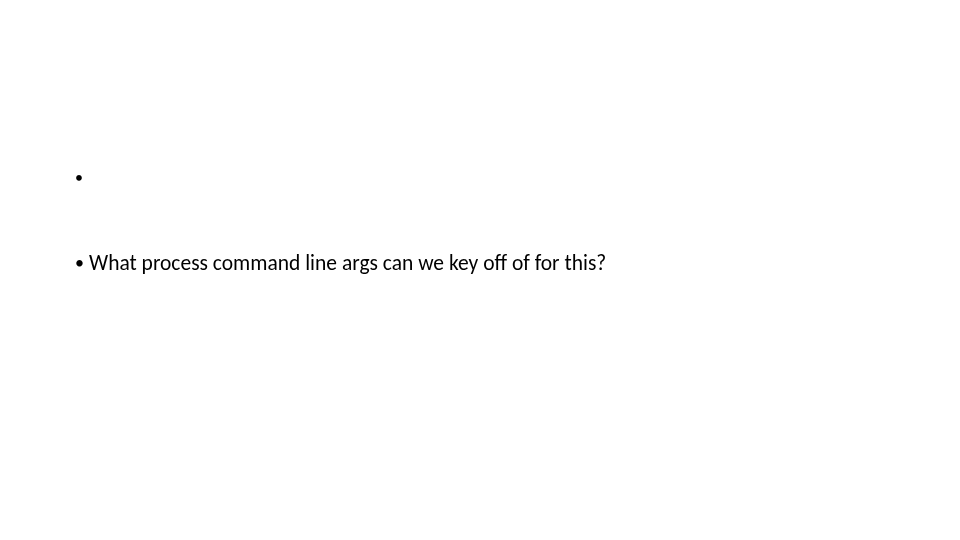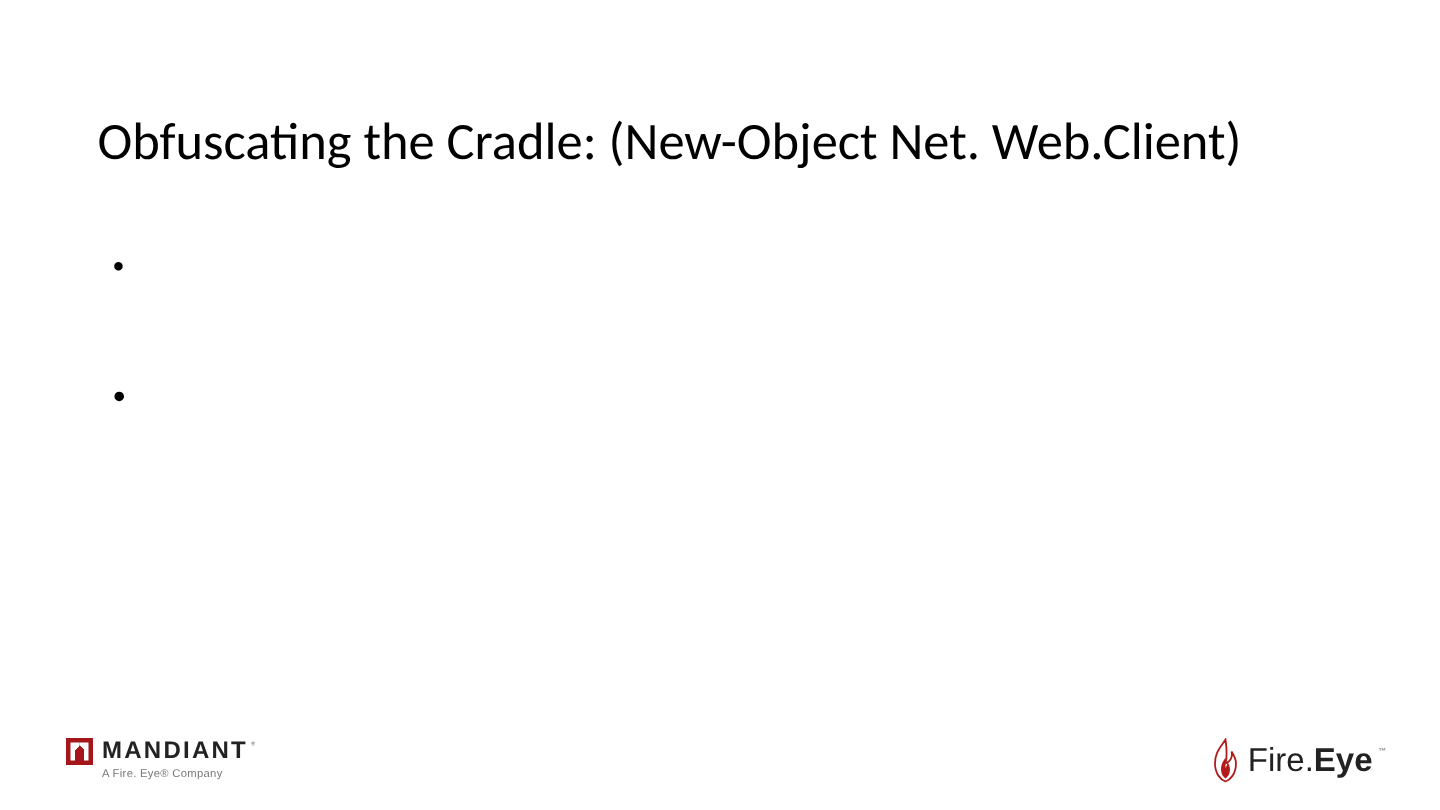--- a/index.html
+++ b/index.html
@@ -28,45 +28,24 @@
   .flame svg { width: 22px; height: 30px; display: block; }
   .fireeye-word { font-family: Arial, sans-serif; font-size: 22px; color: #222; letter-spacing: 0px; }
   .fireeye-word .fire { font-weight: 400; }
   .fireeye-word .eye  { font-weight: 700; }
   .fireeye-tm { font-size: 7px; color: #888; align-self: flex-start; margin-top: 4px; }
 </style>
 </head>
 <body>
 
 <div class="slide">
-  <div class="title">Obfuscating the Cradle: (New-Object Net. Web.Client)</div>
 
   <div class="body">
     <div class="bullet">
       <div class="dot">•</div>
     </div>
     <div class="bullet large">
       <div class="dot">•</div>
+      <div class="text">What process command line args can we key off of for this?</div>
     </div>
   </div>
 
-  <div class="footer">
-    <div class="mandiant">
-      <div class="mandiant-row">
-        <div class="mandiant-mark"></div>
-        <span class="mandiant-word">MANDIANT</span>
-        <span class="mandiant-reg">®</span>
-      </div>
-      <div class="mandiant-sub">A Fire. Eye® Company</div>
-    </div>
-
-    <div class="fireeye">
-      <div class="flame">
-        <svg viewBox="0 0 22 30">
-          <path d="M11 1 C 7 7, 4 10, 4 17 C 4 24, 8 28, 11 29 C 14 28, 18 24, 18 17 C 18 14, 17 12, 15 9 C 16 13, 14 16, 11 17 C 12 13, 12 8, 11 1 Z" fill="none" stroke="#b31b1b" stroke-width="1.2"></path>
-          <path d="M11 13 C 9 16, 8 18, 8 21 C 8 24, 9.5 26, 11 27 C 12.5 26, 14 24, 14 21 C 14 19, 13 17, 12 15 C 12.5 18, 11.5 19, 11 20 C 11 17, 11 16, 11 13 Z" fill="#b31b1b"></path>
-        </svg>
-      </div>
-      <span class="fireeye-word"><span class="fire">Fire.</span><span class="eye">Eye</span></span>
-      <span class="fireeye-tm">™</span>
-    </div>
-  </div>
 </div>
 
 </body></html>

